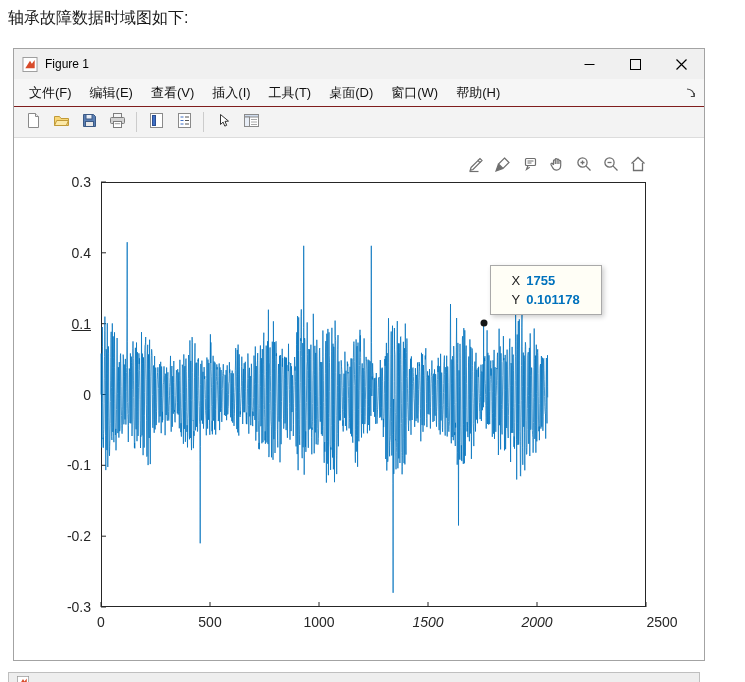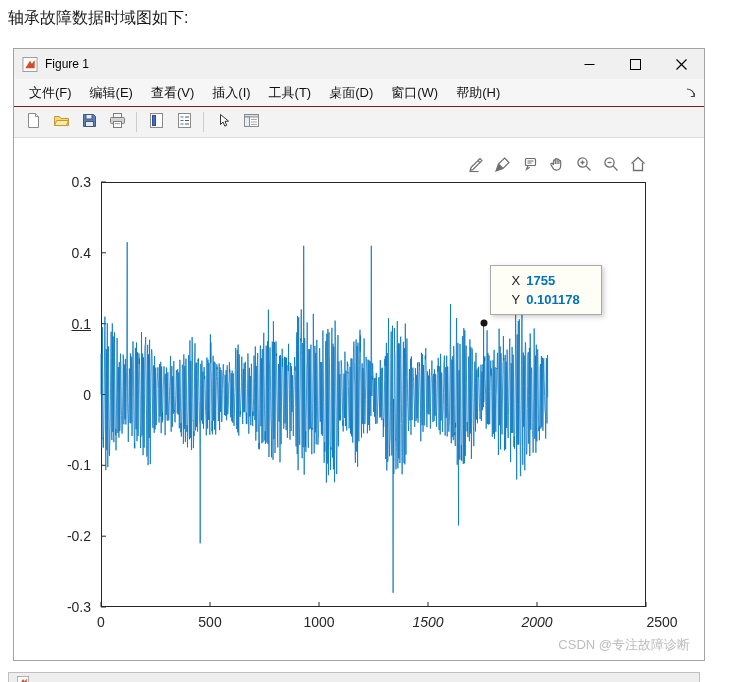--- a/index.html
+++ b/index.html
@@ -226,21 +226,20 @@
           <span class="ytick" style="top: 0px;">0.3</span>
         </div>
 
       <div class="datatip-dot" id="datatip-dot" style="left: 382.59px; top: 140.832px;"></div>
       <div class="datatip-box" id="datatip-box" style="left: 388.59px; top: 82.8322px;">
         <div><span class="dt-label">X</span><span class="dt-value">1755</span></div>
         <div><span class="dt-label">Y</span><span class="dt-value">0.101178</span></div>
       </div>
     </div>
 
-    <div class="watermark">CSDN @专注故障诊断</div>
   </div>
 </div>
 
 <div class="fragment">
   <span class="mini-icon">
     <svg viewBox="0 0 16 16" width="12" height="12">
         <rect x="0.5" y="0.5" width="15" height="15" fill="#fff" stroke="#9a9a9a"></rect>
         <path d="M3 12 L8 4 L10 7.2 L13 3.2 L13 12 Z" fill="#d84b2a"></path>
       </svg>
   </span>

